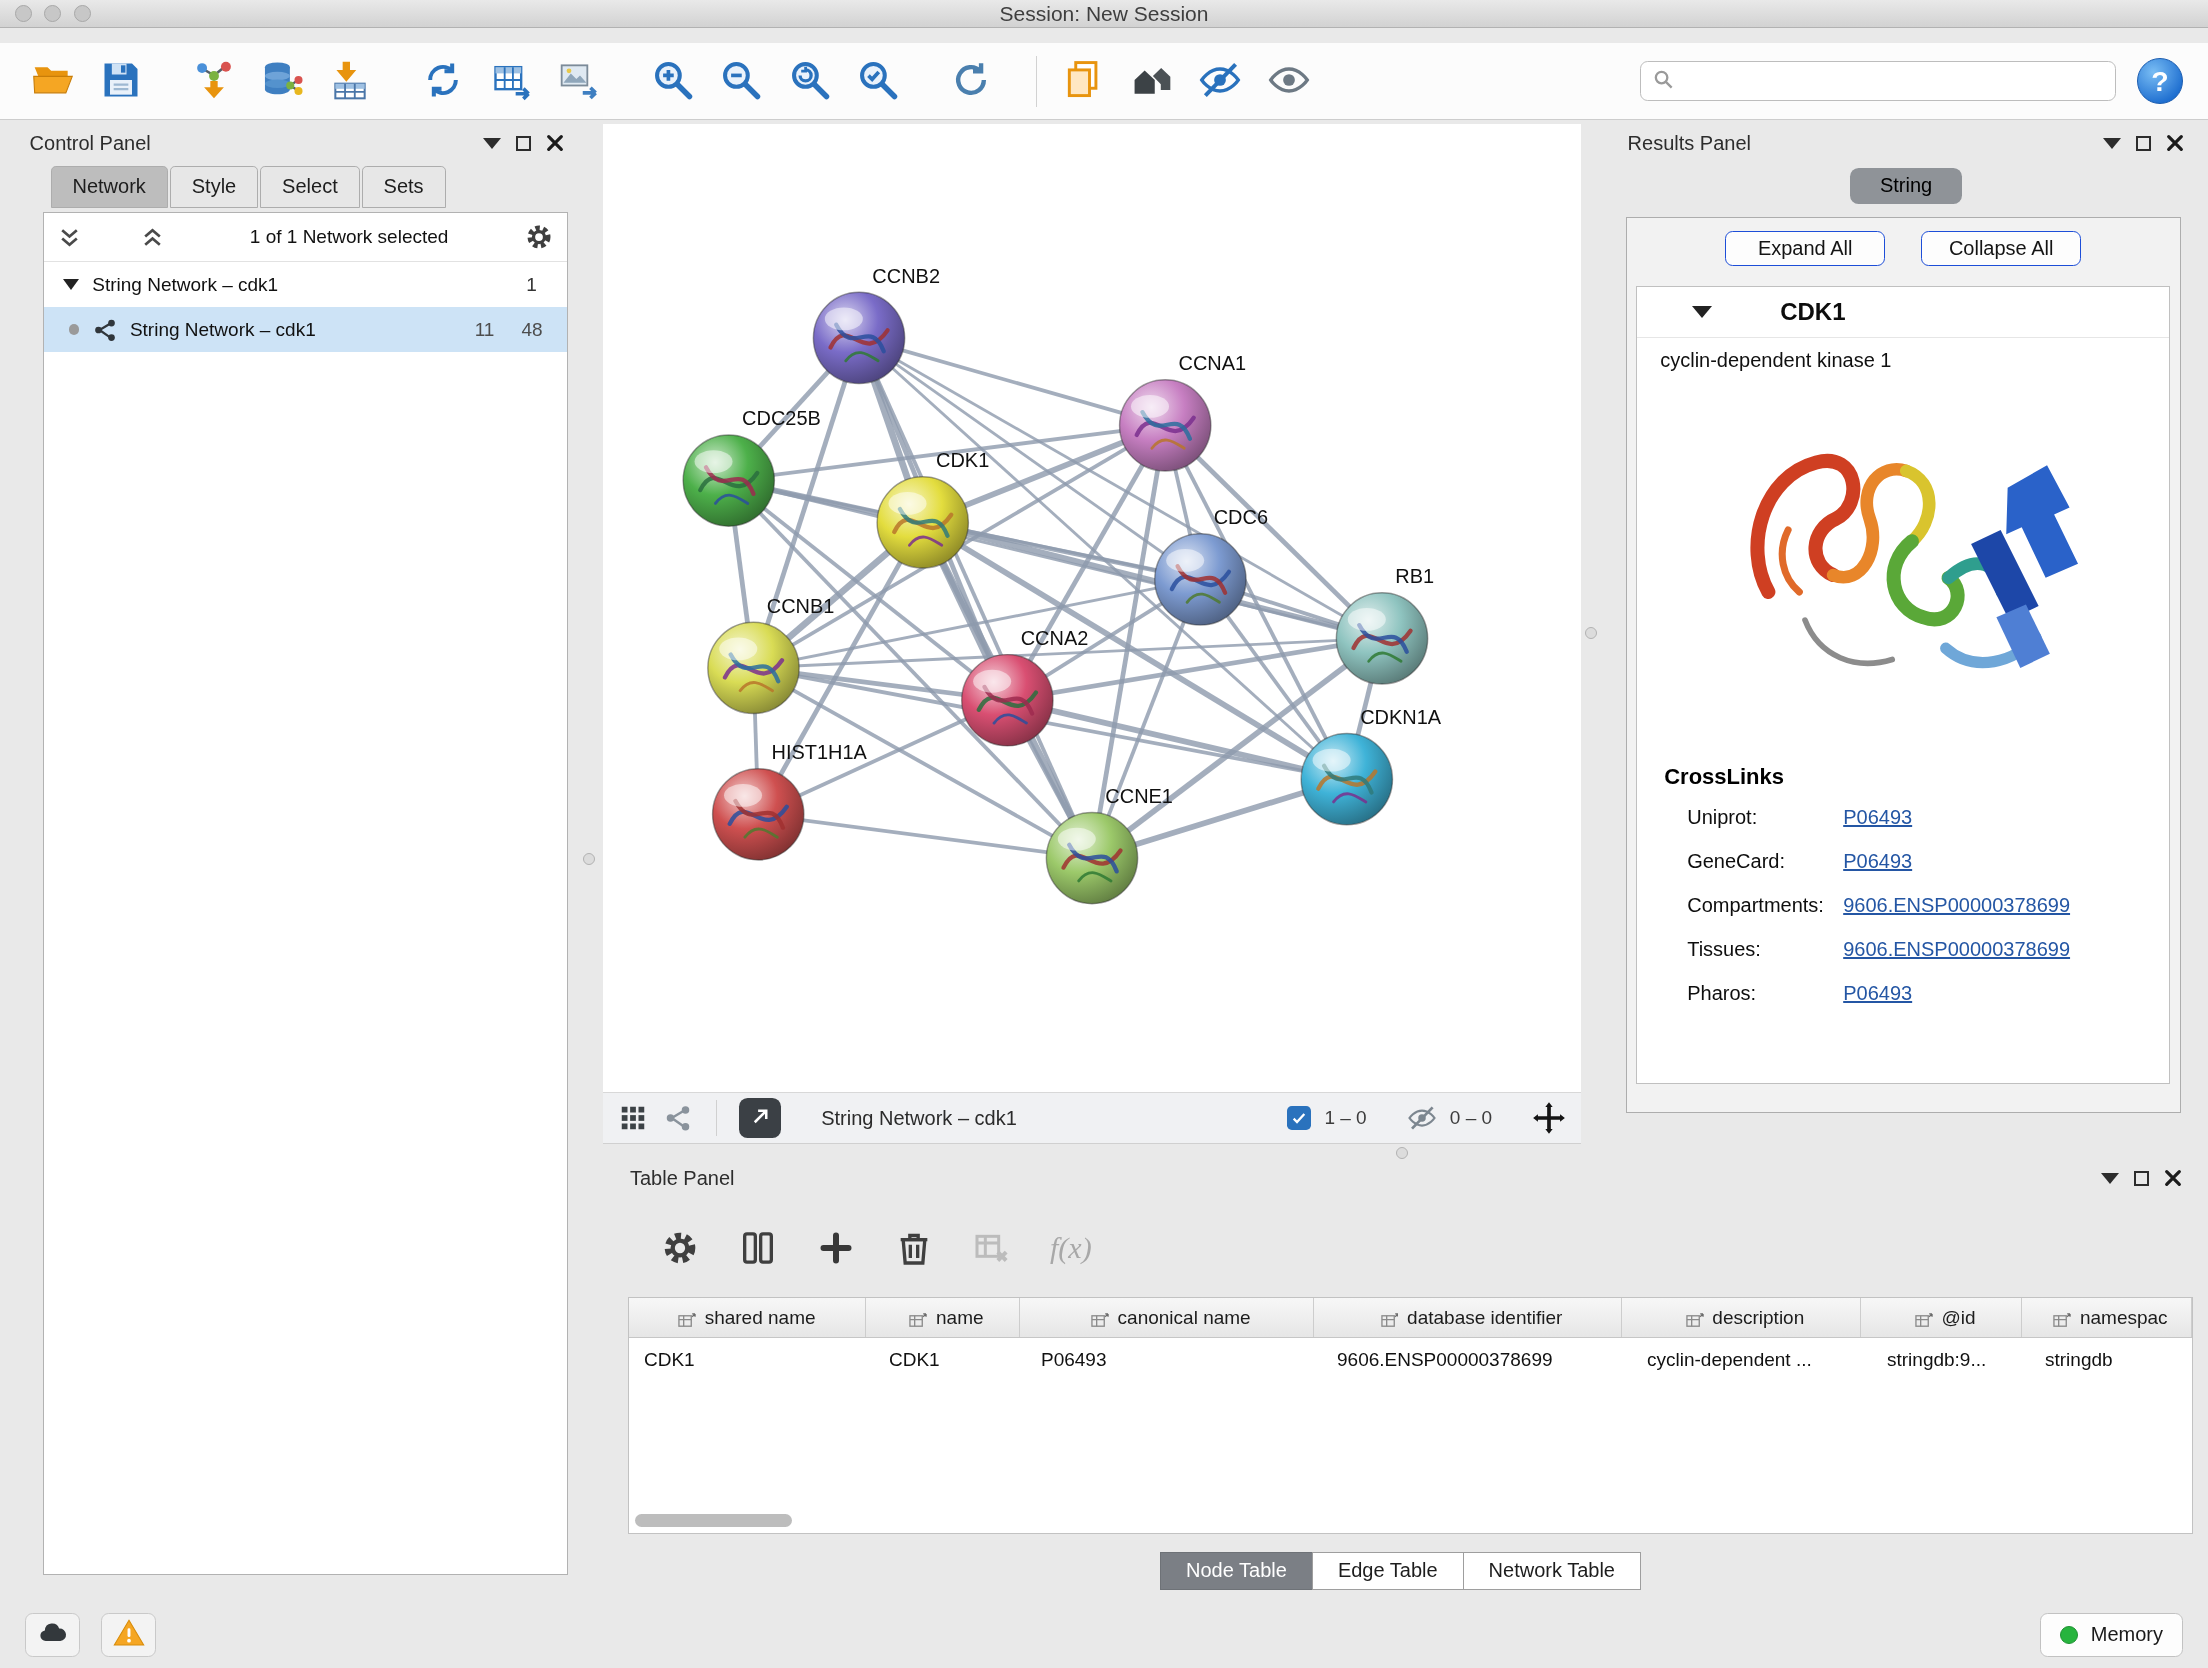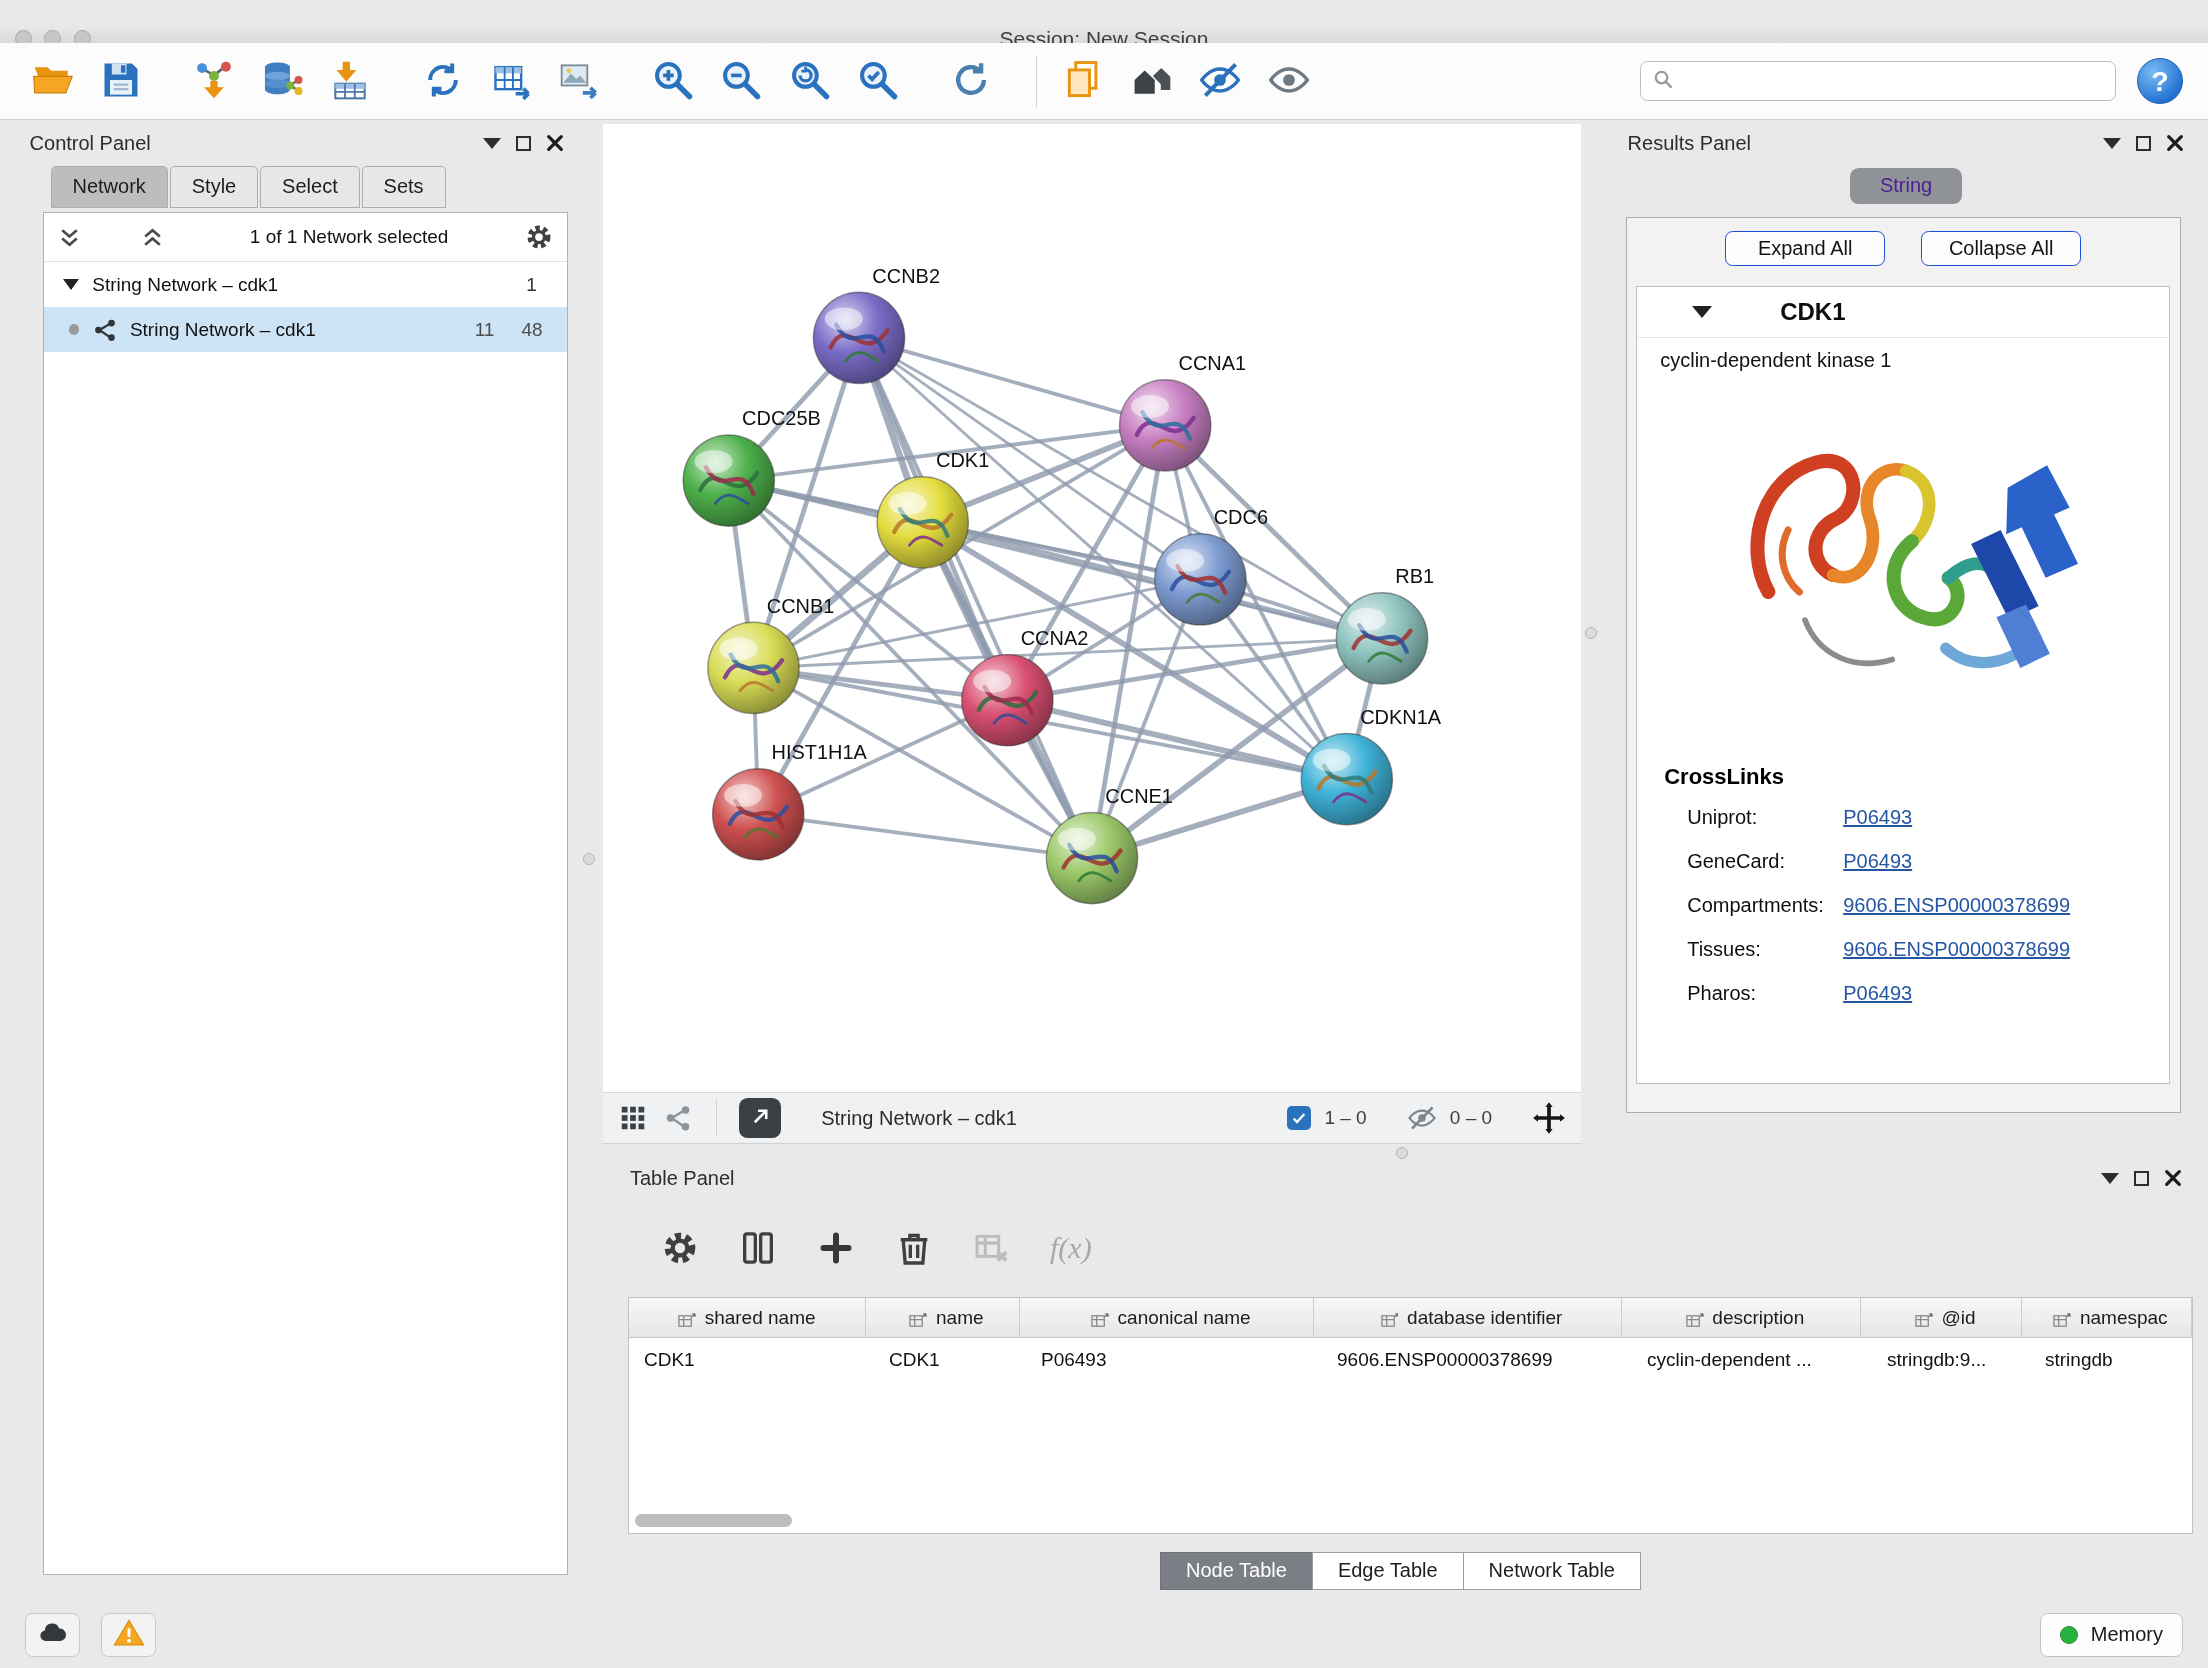--- a/index.html
+++ b/index.html
@@ -3,21 +3,21 @@
 <meta charset="utf-8">
 <style>
   * { margin:0; padding:0; box-sizing:border-box; }
   html,body { width:2208px; height:1668px; }
   body { font-family:"Liberation Sans", sans-serif; background:#e9e9e9; overflow:hidden; }
   .app { position:relative; width:2208px; height:1668px; background:#e9e9e9; }
 
   
   .titlebar { position:absolute; left:0; top:0; width:100%; height:28px;
     background:linear-gradient(#e9e9e9,#d2d2d2); border-bottom:1px solid #b2b2b2;
-    display:flex; align-items:center;margin-top:25px; }
+    display:flex; align-items:center; }
   .traffic { position:absolute; left:15px; top:0; height:100%; display:flex; align-items:center; gap:12.4px; }
   .tl { width:17px; height:17px; border-radius:50%; background:#c7c7c7; border:1px solid #a8a8a8; }
   .wtitle { margin:0 auto; font-size:21px; color:#3e3e3e; }
 
   
   .toolbar { position:absolute; left:0; top:43px; width:100%; height:77px; background:#fcfcfc;
     border-bottom:1px solid #cdcdcd; display:flex; align-items:center; padding:0 25px; }
   .tb-group { display:flex; gap:13.3px; margin-right:38px; }
   .tb-btn { width:55px; height:57px; display:flex; align-items:center; justify-content:center; border-radius:5.7px; cursor:pointer; }
   .tb-btn svg { width:44px; height:44px; }
@@ -74,21 +74,21 @@
   .nt-check svg { width:16px; height:16px; }
   .nt-gap { width:13.3px; }
   .nt-cross { width:34px; height:34px; cursor:pointer; }
 
   
   .split-handle { position:absolute; width:12.4px; height:12.4px; border-radius:50%; background:#dcdcdc; border:1px solid #b2b2b2; }
 
   
   .results-panel { position:absolute; left:1620px; top:124px; width:572px; height:995px; }
   .rp-pillrow { display:flex; justify-content:center; margin-top:5.7px; }
-  .rp-pill { min-width:112px; height:36px; border-radius:8.6px; background:#8f9398; color:#4c1d95;
+  .rp-pill { min-width:112px; height:36px; border-radius:8.6px; background:#8f9398; color:#000000;
     font-size:20px; display:flex; align-items:center; justify-content:center; padding:0 17px; cursor:pointer; }
   .rp-box { position:absolute; left:5.7px; right:11.4px; top:93px; bottom:5.7px; background:#f2f2f2; border:1px solid #adadad; }
   .rp-buttons { display:flex; justify-content:center; gap:36px; padding:13.3px 0; }
   .rp-btn { min-width:160px; height:35px; background:#fdfdfd; border:1px solid #1d4ed8; border-radius:7.6px;
     font-size:20px; color:#141414; display:flex; align-items:center; justify-content:center; cursor:pointer; }
   .rp-inner { position:absolute; left:9.5px; right:9.5px; top:68px; bottom:28.5px; background:#fff; border:1px solid #c0c0c0; overflow:hidden; }
   .rp-inner-header { display:flex; align-items:center; height:51px; border-bottom:1px solid #e6e6e6; padding:0 23px; }
   .rp-tri { width:0; height:0; border-left:10.5px solid transparent; border-right:10.5px solid transparent; border-top:12.4px solid #222; margin-left:32px; cursor:pointer; }
   .rp-protein-name { font-size:24px; font-weight:bold; color:#0d0d0d; margin-left:68px; }
   .rp-desc { padding:11.4px 23px 1.9px 23px; font-size:20px; color:#101010; }

